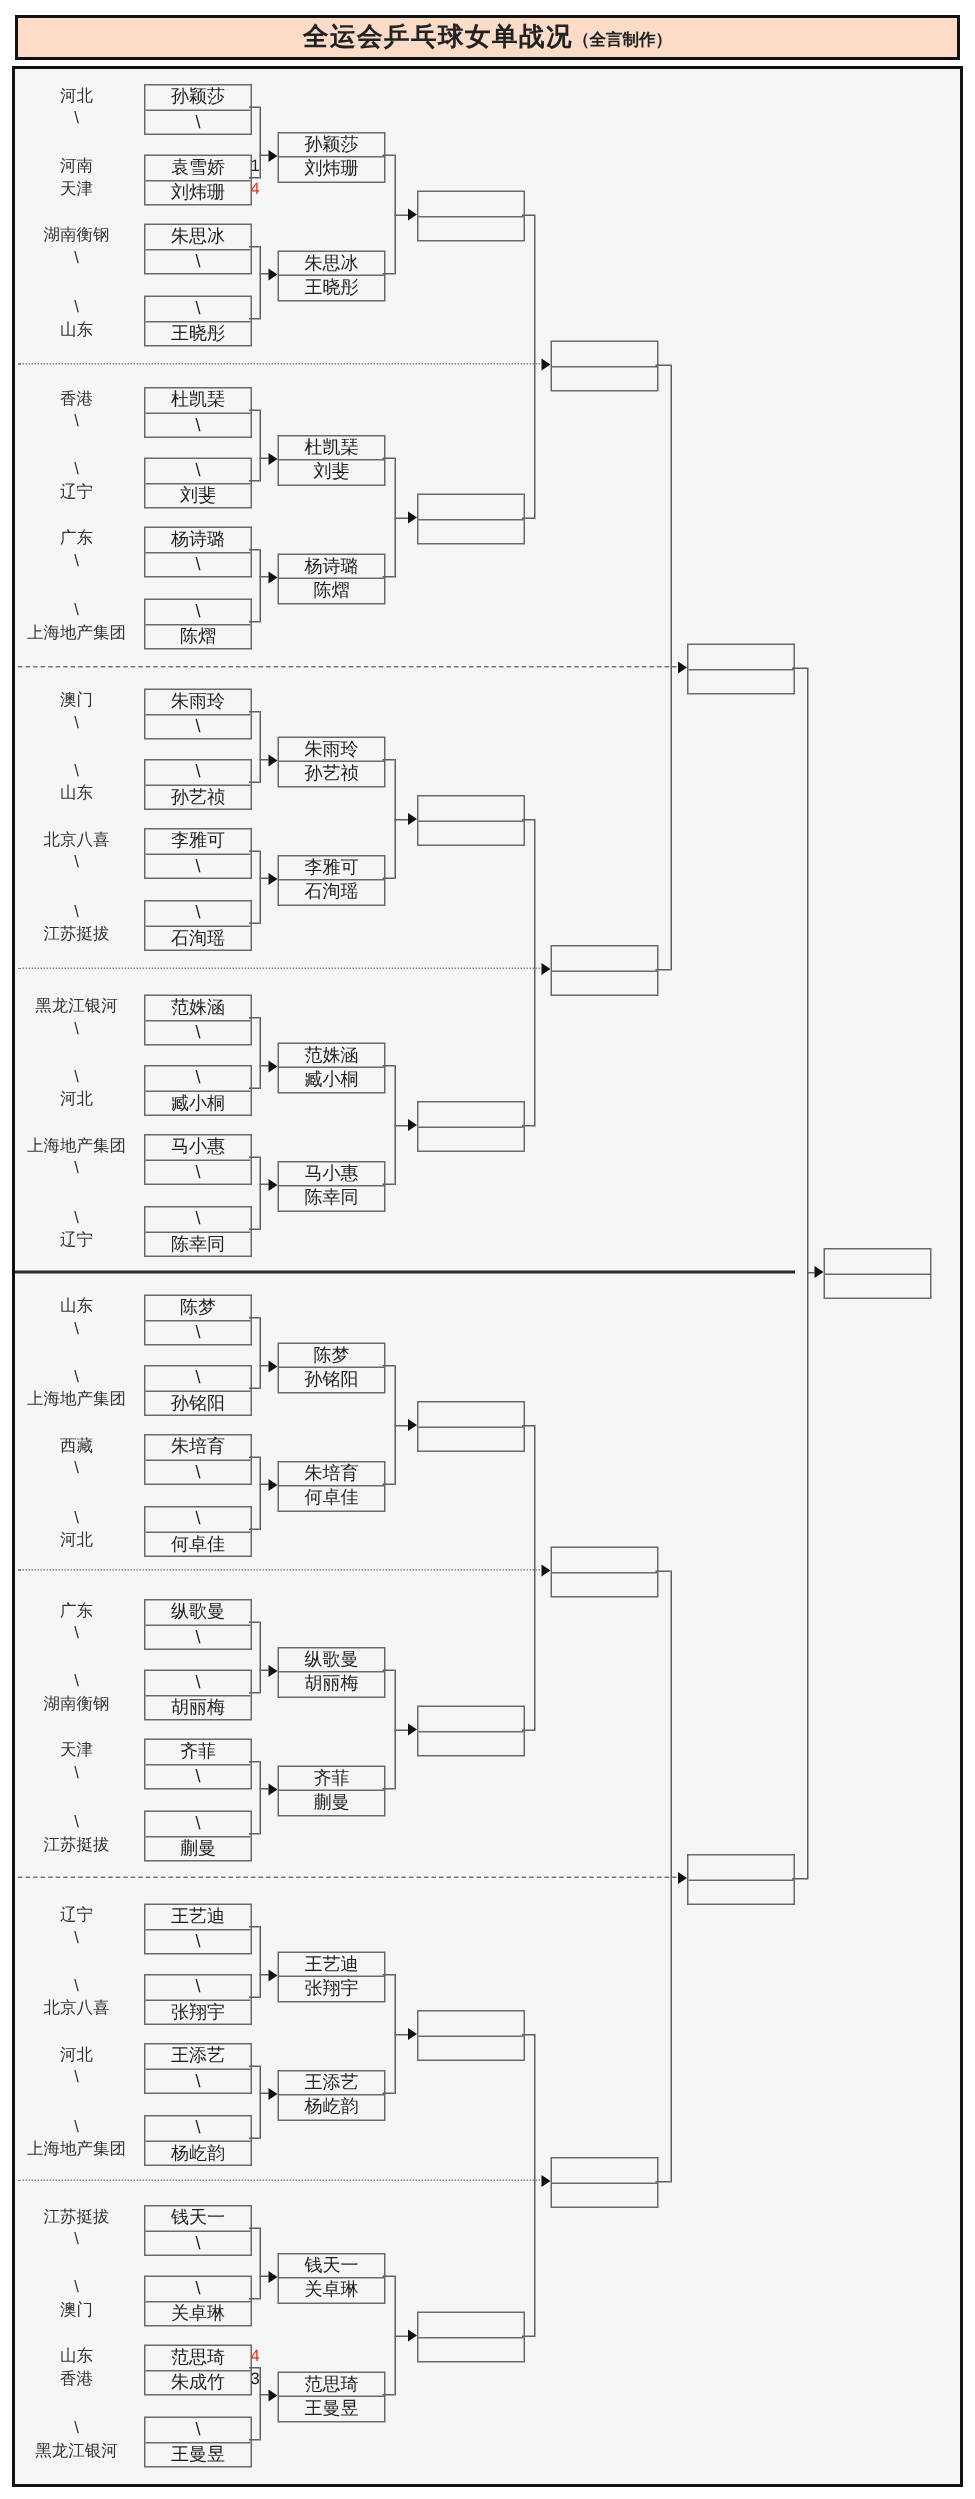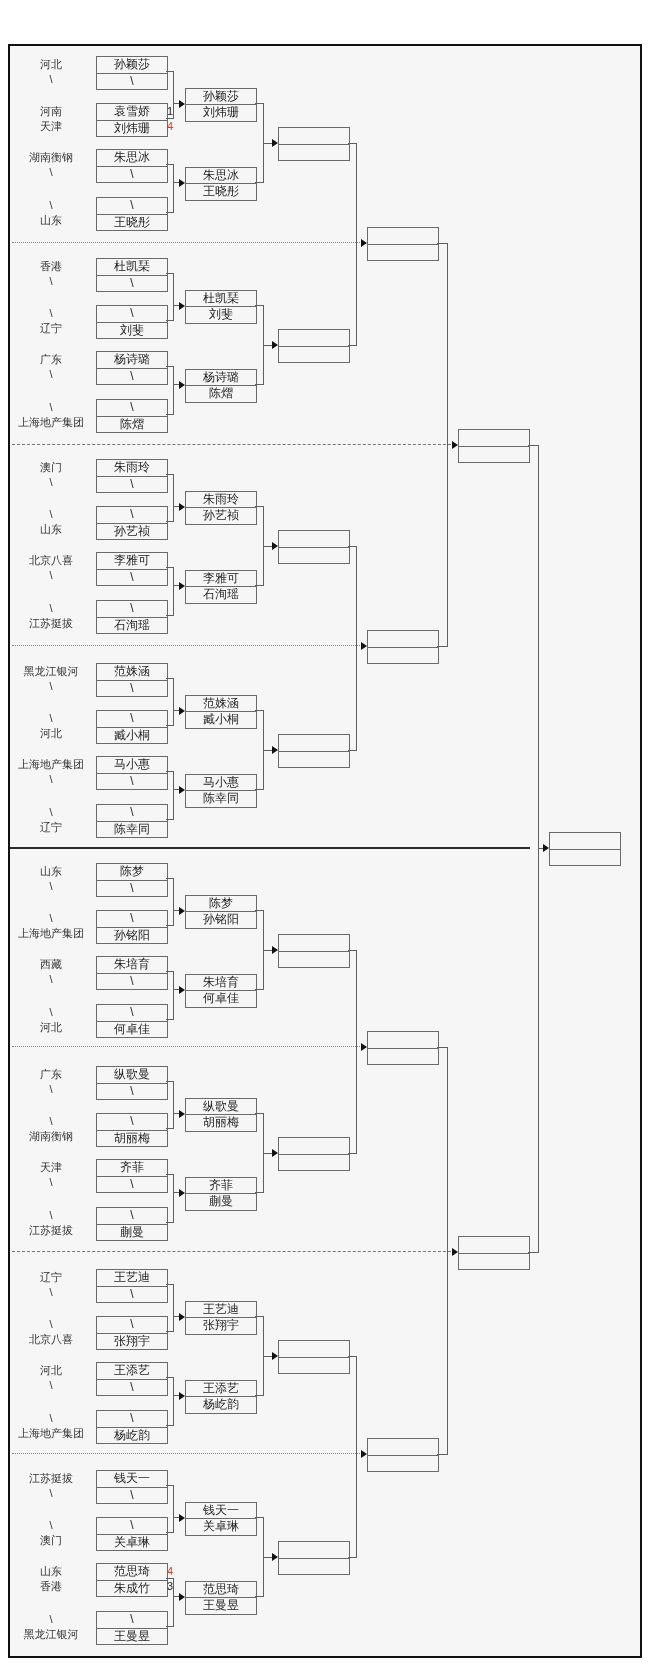--- a/index.html
+++ b/index.html
@@ -23,20 +23,23 @@
   .dotted{position:absolute;border-top:1px dotted #8a8a8a;height:0;}
   .dashdot{position:absolute;border-top:1px dashed #777;height:0;}
   .thick{position:absolute;background:#2b2b2b;}
   .arw{position:absolute;width:0;height:0;border-top:4px solid transparent;
        border-bottom:4px solid transparent;border-left:6px solid #111;}
 </style>
 </head>
 <body>
 
 <div id="canvas">
+  <div class="titlebar" style="background: rgb(250, 220, 201);">
+    <span>全运会乒乓球女单战况</span><span class="credit">（全言制作）</span>
+  </div>
   <div class="board" style="background: rgb(246, 246, 246);"></div>
 <div class="bx" style="left: 96px; top: 56px; width: 70px;">
       <div class="cell">孙颖莎</div>
       <div class="cell c2">\</div>
     </div>
     <div class="plabel" style="top: 55.5px;">河北</div>
     <div class="plabel" style="top: 71px;">\</div>
     <div class="bx" style="left: 96px; top: 103px; width: 70px;">
       <div class="cell">袁雪娇</div>
       <div class="cell c2">刘炜珊</div>

